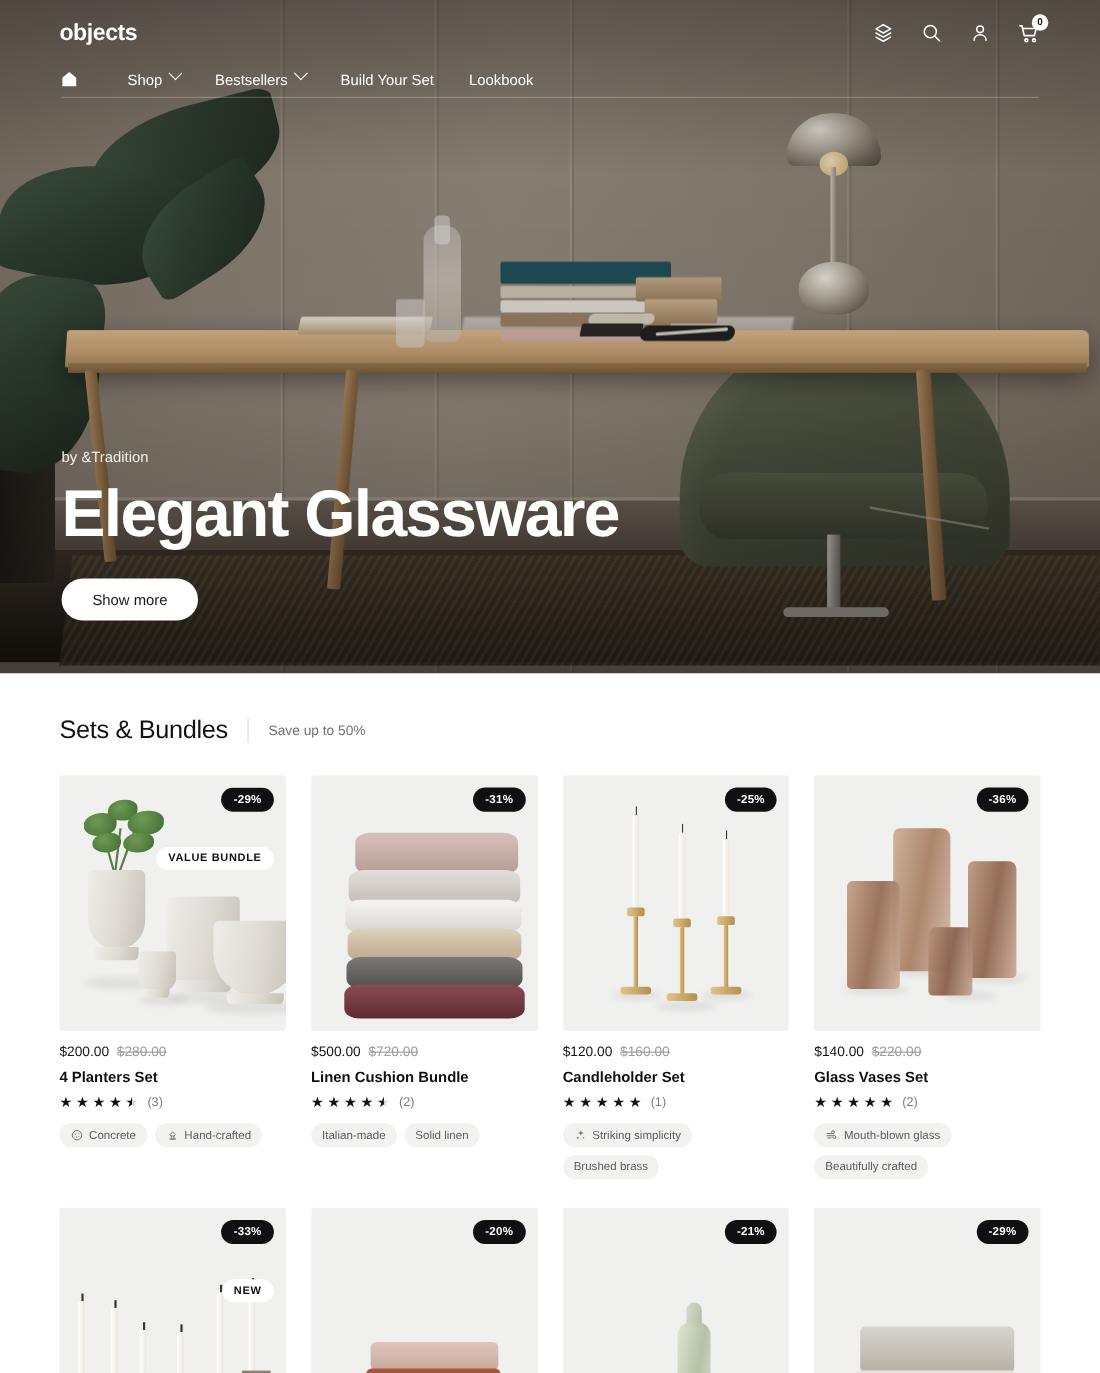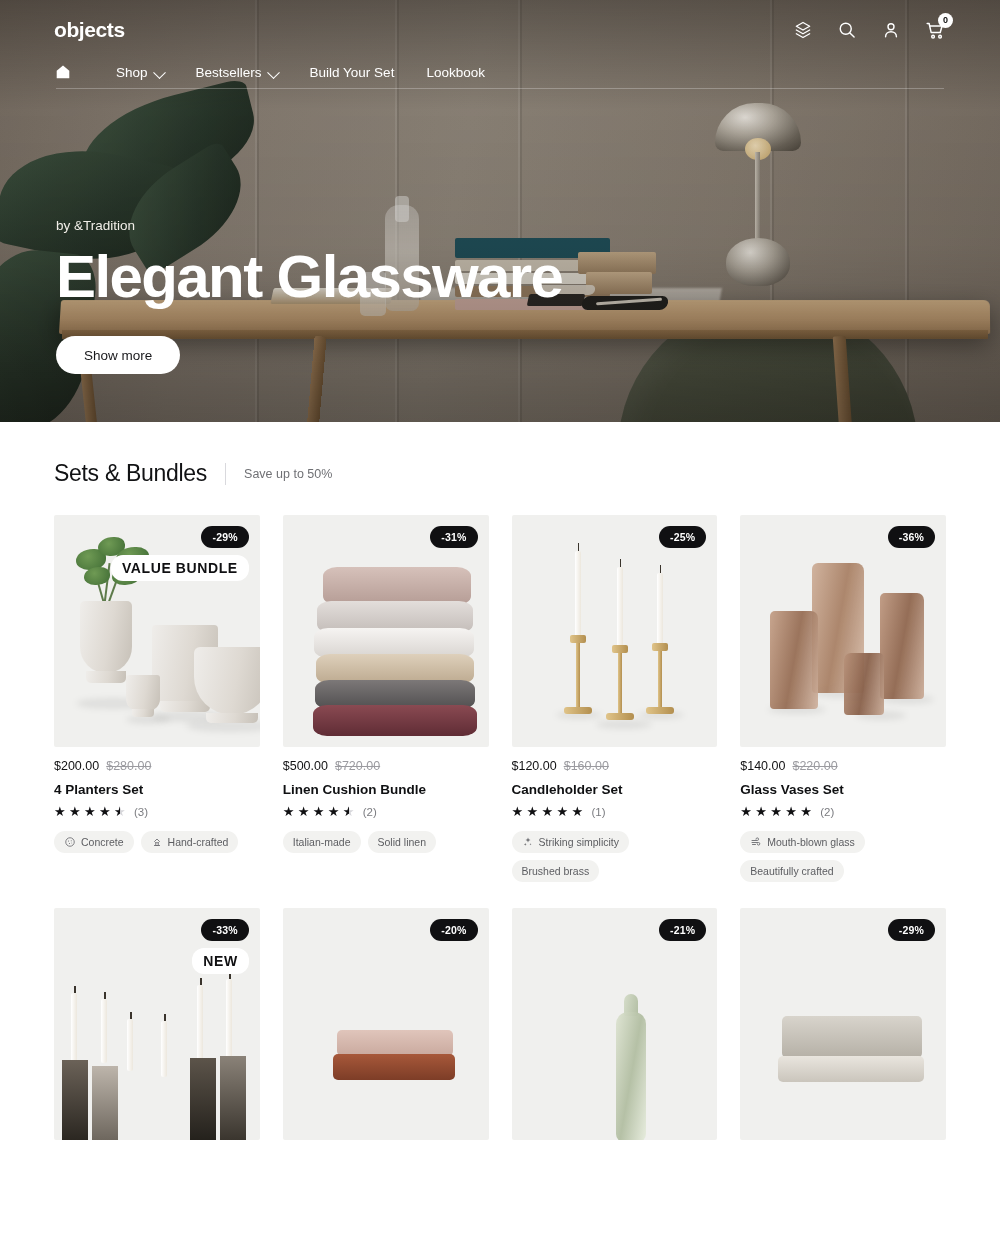--- a/index.html
+++ b/index.html
@@ -8,21 +8,21 @@
     background: #ffffff;
     font-family: "Liberation Sans", sans-serif;
     -webkit-font-smoothing: antialiased;
   }
   body { width: 1000px; overflow-x: hidden; }
 
   
   .hero {
     position: relative;
     width: 1000px;
-    height: 422px;
+    height: 612px;
     overflow: hidden;
     background: #6d6156;
   }
   .hero-photo { position: absolute; inset: 0; overflow: hidden; }
 
   
   .wall {
     position: absolute; left: 0; top: 0; width: 1000px; height: 520px;
     background: linear-gradient(100deg, #7b7166 0%, #8b8176 22%, #938a7e 45%, #8a8074 70%, #7a7065 100%);
   }
@@ -184,21 +184,21 @@
     min-width: 15px; height: 15px; padding: 0 3px;
     background: #fff; color: #111; border-radius: 9px;
     font-size: 9px; font-weight: 700; line-height: 15px; text-align: center;
   }
   .nav {
     display: flex; align-items: center; gap: 0;
     padding: 8px 54px 0 54px; height: 44px;
   }
   .nav-home { color:#fff; width: 22px; display:flex; align-items:center; margin-right: 24px; cursor:pointer; }
   .nav-item {
-    display: flex; align-items: flex-end; gap: 7px;
+    display: flex; align-items: flex-start; gap: 7px;
     color: #fff; font-size: 13.5px; padding: 6px 16px; cursor: pointer; white-space: nowrap;
   }
   .nav-item:first-of-type { padding-left: 0; }
   .chev { width: 9px; height: 9px; border-right: 1.6px solid #fff; border-bottom: 1.6px solid #fff; transform: rotate(45deg) translate(-2px,-2px); }
   .nav-rule { position: absolute; left: 56px; right: 56px; top: 88px; height: 1px; background: rgba(255,255,255,.26); }
 
   
   .hero-copy { position: absolute; left: 56px; bottom: 48px; z-index: 5; }
   .hero-eyebrow { color: #f2efe9; font-size: 13.5px; margin-bottom: 12px; }
   .hero-title {
@@ -225,22 +225,22 @@
   .card-media {
     position: relative; width: 100%; height: 232px;
     background: #f0f0ee; overflow: hidden; border-radius: 2px;
   }
   .badges { position: absolute; top: 11px; right: 11px; display: flex; flex-direction: column; align-items: flex-end; gap: 7px; z-index: 3; }
   .badge-disc {
     background: #101012; color: #fff; font-size: 10.5px; font-weight: 700;
     padding: 5px 11px; border-radius: 12px; letter-spacing: .2px;
   }
   .badge-tag {
-    background: #fff; color: #101012; font-size: 14px; font-weight: 700;
-    padding: 5px 11px; border-radius: 12px; letter-spacing: .6px;
+    background: #fff; color: #101012; font-size: 10px; font-weight: 700;
+    padding: 5px 11px; border-radius: 12px; letter-spacing: .6px; margin-top: 25px;
   }
   .card-body { padding-top: 12px; }
   .price-row { display: flex; align-items: baseline; gap: 7px; margin-bottom: 9px; }
   .price-now { font-size: 12.5px; color: #121214; }
   .price-was { font-size: 12.5px; color: #9b9ba0; text-decoration: line-through; }
   .card-title { font-size: 13.5px; font-weight: 700; color: #0f1012; margin-bottom: 9px; }
   .rating { display: flex; align-items: center; gap: 8px; margin-bottom: 13px; }
   .stars { display: flex; gap: 3px; }
   .star { position: relative; width: 12px; height: 12px; color: #d6d6da; font-size: 13px; line-height: 12px; }
   .star .bg { color: #d6d6da; }

